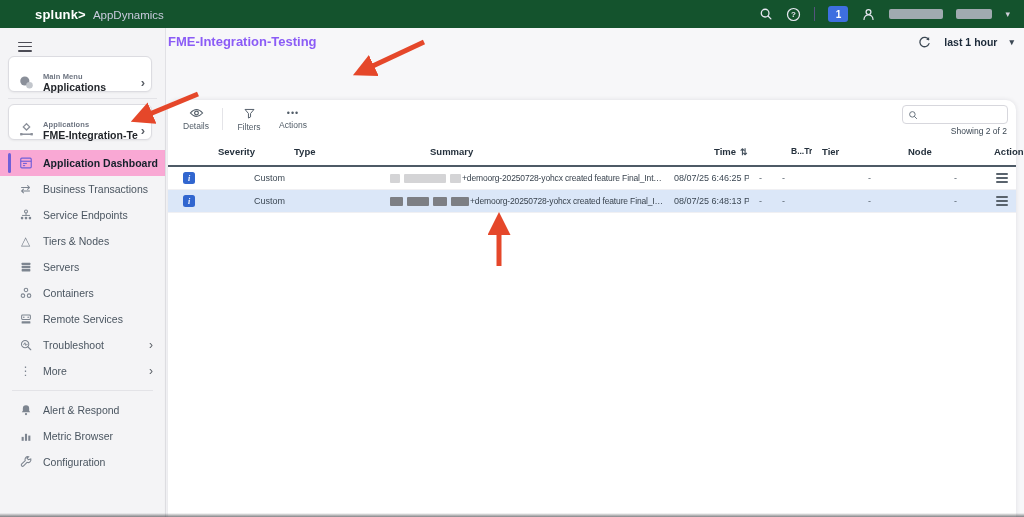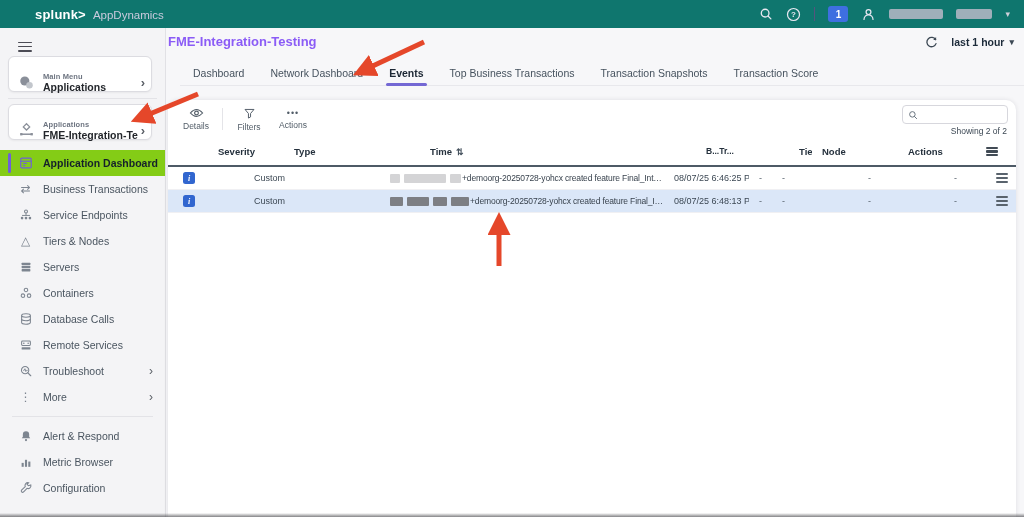--- a/index.html
+++ b/index.html
@@ -1,20 +1,20 @@
 <!DOCTYPE html>
 <html><head>
 <meta charset="utf-8">
 <style>
   html,body{margin:0;padding:0;background:#e9e9ec;}
   .page{position:relative;width:1024px;height:517px;overflow:hidden;
         font-family:"Liberation Sans",sans-serif;background:#f7f7f9;
         -webkit-font-smoothing:antialiased;}
   
-  .topbar{position:absolute;top:0;left:0;right:0;height:28px;background:#0f766e;
+  .topbar{position:absolute;top:0;left:0;right:0;height:28px;background:#14532d;
           display:flex;align-items:center;justify-content:space-between;color:#fff;}
   .brand{display:flex;align-items:baseline;margin-left:35px;cursor:pointer;}
   .brand-splunk{font-size:13px;font-weight:700;letter-spacing:.2px;}
   .brand-appd{font-size:11.5px;color:#c9cadd;margin-left:7px;font-weight:400;}
   .topbar-right{display:flex;align-items:center;gap:13px;margin-right:14px;}
   .tb-icon{width:15px;height:15px;display:flex;align-items:center;justify-content:center;cursor:pointer;}
   .tb-divider{width:1px;height:14px;background:#55537e;}
   .tb-badge{min-width:16px;height:16px;border-radius:3px;background:#3e6fe0;color:#fff;
             font-size:10px;font-weight:700;display:flex;align-items:center;justify-content:center;
             padding:0 2px;cursor:pointer;}
@@ -33,31 +33,31 @@
   .card-label{font-size:10.5px;font-weight:700;color:#23262b;white-space:nowrap;overflow:hidden;}
   .card-chev{font-size:13px;color:#5a5f66;font-weight:700;margin-left:3px;}
   .side-divider{position:absolute;left:8px;right:8px;height:1px;background:#e3e3e7;}
   .nav{position:absolute;top:122px;left:0;right:0;}
   .nav-item{position:relative;height:26px;display:flex;align-items:center;cursor:pointer;
             padding-left:18px;color:#4a5560;}
   .nav-item .nicon{width:15px;height:15px;display:flex;align-items:center;justify-content:center;
                    color:#7d8590;font-size:12px;}
   .nav-item .nlabel{font-size:10.5px;margin-left:10px;white-space:nowrap;}
   .nav-item .nchev{margin-left:auto;margin-right:12px;font-size:12px;color:#5a5f66;}
-  .nav-item.active{background:#84cc16;}
+  .nav-item.active{background:#f9a8d4;}
   .nav-item.active .nlabel{font-weight:700;color:#15202b;}
   .nav-item.active::before{content:"";position:absolute;left:8px;top:3px;bottom:3px;width:3px;
                            border-radius:2px;background:#6f5fd8;}
   .nav-sep{height:1px;background:#e3e3e7;margin:6px 12px;}
   
   .content{position:absolute;left:166px;top:28px;right:0;bottom:0;}
   .page-title{position:absolute;left:2px;top:6px;font-size:13px;font-weight:700;color:#8b5cf6;}
   .hdr-right{position:absolute;right:10px;top:6px;display:flex;align-items:center;gap:12px;}
   .refresh{width:16px;height:16px;cursor:pointer;display:flex;align-items:center;justify-content:center;}
-  .time-range{font-size:10.5px;font-weight:600;color:#1d2b3a;cursor:pointer;display:flex;align-items:center;gap:5px;}
+  .time-range{font-size:10.5px;font-weight:600;color:#1d2b3a;cursor:pointer;display:flex;align-items:center;gap:12px;}
   .time-caret{font-size:9px;color:#3c4854;}
   .tabs{position:absolute;left:14px;right:0;top:33px;height:24px;display:flex;
         border-bottom:1px solid #e8e8ec;}
   .tab{position:relative;padding:0 13px;font-size:10.5px;color:#46525e;display:flex;
        align-items:center;cursor:pointer;white-space:nowrap;}
   .tab.active{font-weight:700;color:#1c2734;}
   .tab.active::after{content:"";position:absolute;left:10px;right:10px;bottom:-1px;height:3px;
                      border-radius:2px;background:#7468d4;}
   
   .panel{position:absolute;left:2px;right:8px;top:72px;bottom:0;background:#fff;
@@ -225,30 +225,20 @@
               <circle cx="8" cy="4.5" r="2" fill="none" stroke="#7d8590" stroke-width="1.2"></circle>
               <circle cx="4.5" cy="11" r="2" fill="none" stroke="#7d8590" stroke-width="1.2"></circle>
               <circle cx="11.5" cy="11" r="2" fill="none" stroke="#7d8590" stroke-width="1.2"></circle>
             </svg>
           </span>
         <span class="nlabel">Containers</span>
       </div>
       <div class="nav-item">
         <span class="nicon">
             <svg class="ic" width="14" height="14" viewBox="0 0 16 16">
-              <ellipse cx="8" cy="4" rx="5" ry="1.9" fill="none" stroke="#7d8590" stroke-width="1.2"></ellipse>
-              <path d="M3 4 v8 a5 1.9 0 0 0 10 0 v-8" fill="none" stroke="#7d8590" stroke-width="1.2"></path>
-              <path d="M3 8 a5 1.9 0 0 0 10 0" fill="none" stroke="#7d8590" stroke-width="1.2"></path>
-            </svg>
-          </span>
-        <span class="nlabel">Database Calls</span>
-      </div>
-      <div class="nav-item">
-        <span class="nicon">
-            <svg class="ic" width="14" height="14" viewBox="0 0 16 16">
               <rect x="3" y="3.5" width="10" height="5" rx="1" fill="none" stroke="#7d8590" stroke-width="1.2"></rect>
               <circle cx="5.5" cy="6" r=".9" fill="#7d8590"></circle>
               <circle cx="10.5" cy="6" r=".9" fill="#7d8590"></circle>
               <rect x="3" y="10.5" width="10" height="2.6" rx=".6" fill="#7d8590"></rect>
             </svg>
           </span>
         <span class="nlabel">Remote Services</span>
       </div>
       <div class="nav-item">
         <span class="nicon">
@@ -305,28 +295,20 @@
             <path d="M12.8 9.2 A5 5 0 1 1 12.4 5" fill="none" stroke="#3c4854" stroke-width="1.4" stroke-linecap="round"></path>
             <path d="M12.9 2.2 L12.9 5.4 L9.7 5.2 Z" fill="#3c4854"></path>
           </svg>
       </span>
       <span class="time-range">
         <span>last 1 hour</span>
         <span class="time-caret">▾</span>
       </span>
     </div>
 
-    <div class="tabs">
-      <div class="tab">Dashboard</div>
-      <div class="tab">Network Dashboard</div>
-      <div class="tab active">Events</div>
-      <div class="tab">Top Business Transactions</div>
-      <div class="tab">Transaction Snapshots</div>
-      <div class="tab">Transaction Score</div>
-    </div>
 
     <div class="panel">
       <div class="toolbar">
         <div class="tool-btn">
           <svg class="ic" width="15" height="12" viewBox="0 0 16 12">
               <path d="M1.5 6 Q8 -1.5 14.5 6 Q8 13.5 1.5 6 z" fill="none" stroke="#525d68" stroke-width="1.2"></path>
               <circle cx="8" cy="6" r="2" fill="none" stroke="#525d68" stroke-width="1.2"></circle>
             </svg>
           <span class="tlabel">Details</span>
         </div>
@@ -349,20 +331,21 @@
             <line x1="10.3" y1="10.3" x2="13.8" y2="13.8" stroke="#6a7580" stroke-width="1.6" stroke-linecap="round"></line>
           </svg>
         <input type="text" style="">
       </div>
       <div class="showing">Showing 2 of 2</div>
 
       <div class="tbl">
         <div class="tbl-row tbl-head">
           <div class="cell">Severity</div>
           <div class="cell">Type</div>
+          <div class="cell">Summary</div>
           <div class="cell">
             <span>Time</span>
             <span class="sort-ic">⇅</span>
           </div>
           <div class="cell bt-two">
             <div>B...</div>
             <div>Tr...</div>
           </div>
           <div class="cell">Tier</div>
           <div class="cell">Node</div>

